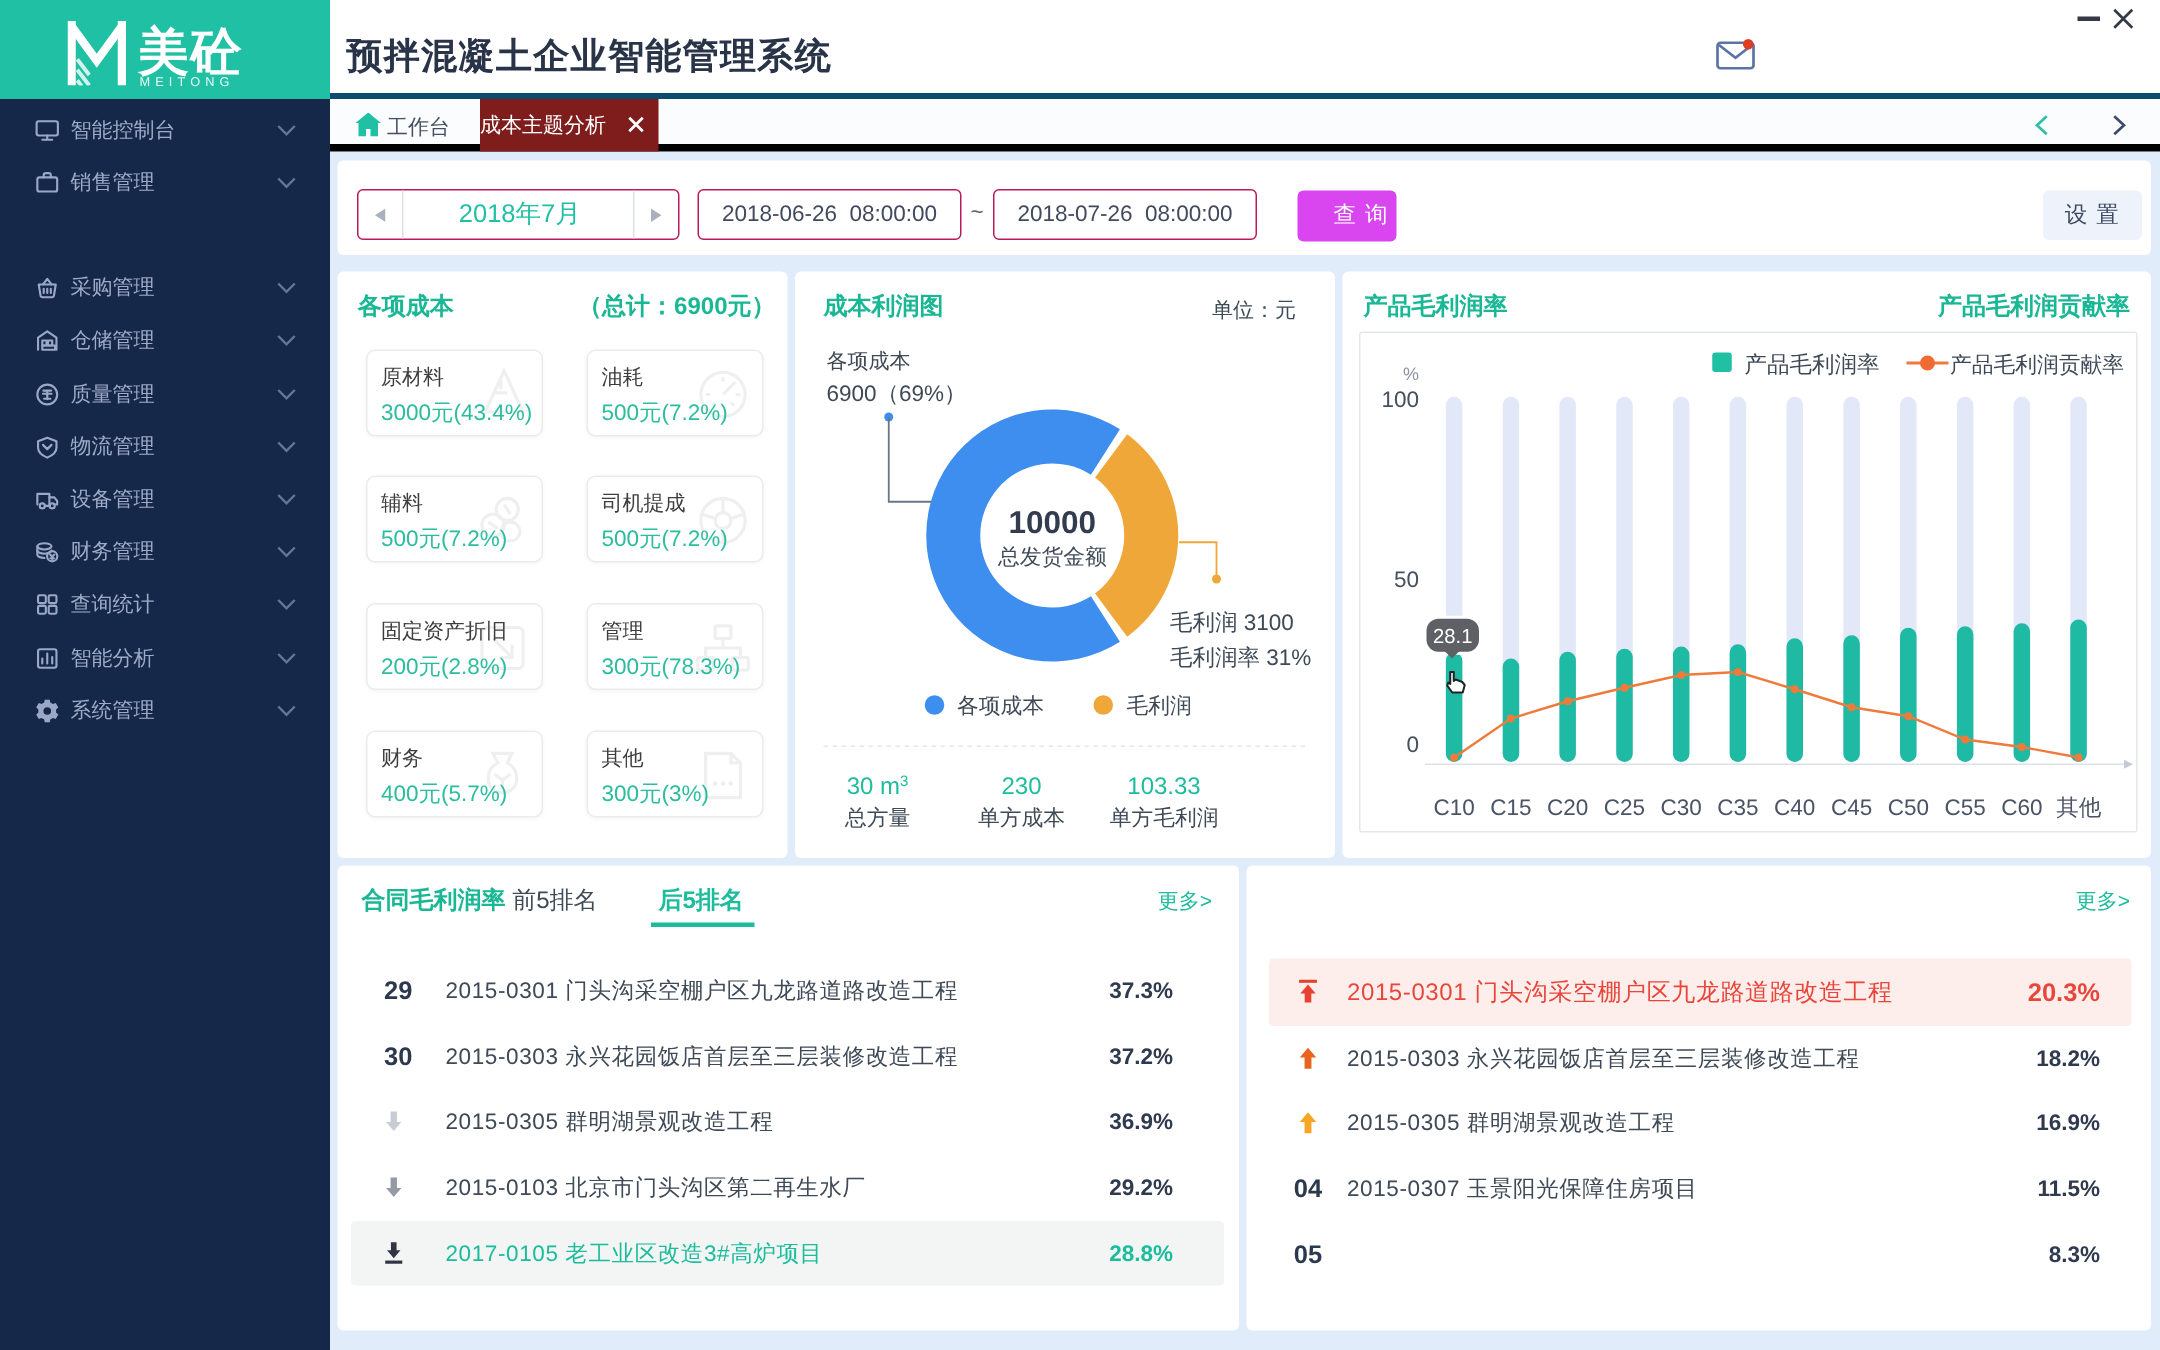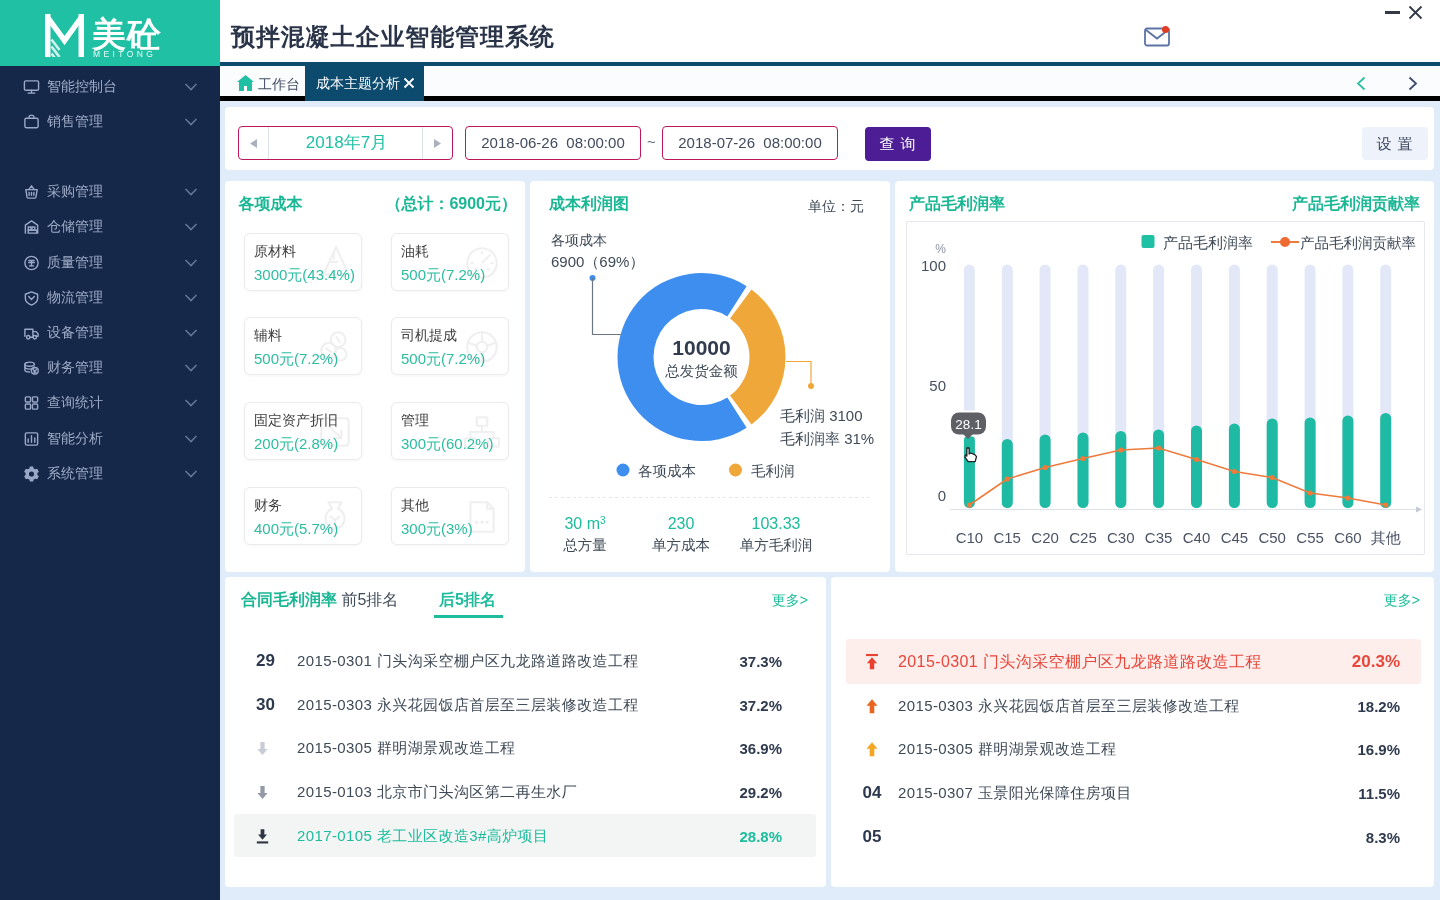--- a/index.html
+++ b/index.html
@@ -18,34 +18,34 @@
 
 
 #side {position:absolute;left:0;top:66px;width:220px;height:834px;background:#16284a}
 .mi {position:absolute;left:0;width:220px;height:35px;color:#9dabc6;font-size:14px}
 .mi span {position:absolute;left:47px;top:50%;transform:translateY(-50%)}
 .mic {position:absolute;left:23px;top:50%;width:17px;height:17px;transform:translateY(-50%)}
 .mch {position:absolute;left:184px;top:50%;width:14px;height:9px;transform:translateY(-50%)}
 
 
 #tabbar {position:absolute;left:220px;top:66px;width:1220px;height:35px;background:#fbfcfe;border-bottom:5px solid #000000}
-#tabact {position:absolute;left:85px;top:0;width:119px;height:35px;background:#0c4a6e;color:#fff;font-size:14px;line-height:35px;text-align:left;padding-left:11px}
+#tabact {position:absolute;left:100px;top:0;width:119px;height:35px;background:#7f1d1d;color:#fff;font-size:14px;line-height:35px;text-align:left;}
 #tabx {position:absolute;right:9px;top:11px;width:12px;height:12px}
 #wkt {position:absolute;left:38px;top:10px;font-size:14px;color:#454f63}
 
 
 #filter {position:absolute;left:225px;top:107px;width:1209px;height:63px;background:#fff;border-radius:4px}
 .inp {position:absolute;top:19px;height:34px;border:1px solid #be185d;border-radius:4px;background:#fff;font-size:15px;color:#424b5e;text-align:center;line-height:32px}
 #mon {left:13px;width:215px}
 #mon .mid {position:absolute;left:30px;width:155px;top:0;height:32px;color:#1fc0a4;font-size:17px}
 .mbtn {position:absolute;top:0;width:30px;height:32px}
 #d1 {left:240px;width:176px}
 #d2 {left:437px;width:176px}
 #tld {position:absolute;left:422px;top:26px;font-size:15px;color:#5a6478}
-#qbtn {position:absolute;left:640px;top:20px;width:66px;height:34px;background:#4c1d95;border-radius:4px;color:#fff;font-size:15px;text-align:center;line-height:34px;letter-spacing:6px;padding-left:5px}
+#qbtn {position:absolute;left:640px;top:20px;width:66px;height:34px;background:#d946ef;border-radius:4px;color:#fff;font-size:15px;text-align:right;line-height:34px;letter-spacing:6px;padding-left:5px}
 #sbtn {position:absolute;left:1137px;top:20px;width:66px;height:33px;background:#eef2fb;border-radius:4px;color:#3d4961;font-size:15px;text-align:center;line-height:33px;letter-spacing:6px;padding-left:5px}
 
 
 .card {position:absolute;background:#fff;border-radius:4px}
 .ctitle {position:absolute;font-size:16px;font-weight:700;color:#1ab795}
 #card1 {left:225px;top:181px;width:300px;height:391px}
 #card2 {left:530px;top:181px;width:360px;height:391px}
 #card3 {left:895px;top:181px;width:539px;height:391px}
 .cc {position:absolute;width:118px;height:58px;border:1px solid #ebebeb;border-radius:6px;background:#fff;box-shadow:0 1px 3px rgba(0,0,0,0.04);overflow:hidden}
 .ccl {position:absolute;left:9px;top:9px;font-size:14px;color:#3e3e3e}
@@ -301,21 +301,21 @@
       <div class="ccv">200元(2.8%)</div>
     </div>
 <div class="cc" style="left:166px;top:221px">
 <svg class="cci" viewBox="0 0 38 38" fill="none" stroke="#efefef" stroke-width="2">
         <rect x="14" y="5" width="10" height="8" rx="1"></rect>
         <rect x="3" y="25" width="10" height="8" rx="1"></rect>
         <rect x="25" y="25" width="10" height="8" rx="1"></rect>
         <path d="M19 13v6M8 25v-6h22v6"></path>
       </svg>
 <div class="ccl">管理</div>
-      <div class="ccv">300元(60.2%)</div>
+      <div class="ccv">300元(78.3%)</div>
     </div>
 <div class="cc" style="left:19px;top:306px">
 <svg class="cci" viewBox="0 0 38 38" fill="none" stroke="#efefef" stroke-width="2">
         <path d="M13 5h12l-3 6c4 2 6 6 6 10a9 9 0 0 1-9 9 9 9 0 0 1-9-9c0-4 2-8 6-10z"></path>
         <path d="M14 18l5 4 5-4M19 22v6"></path>
       </svg>
 <div class="ccl">财务</div>
       <div class="ccv">400元(5.7%)</div>
     </div>
 <div class="cc" style="left:166px;top:306px">

